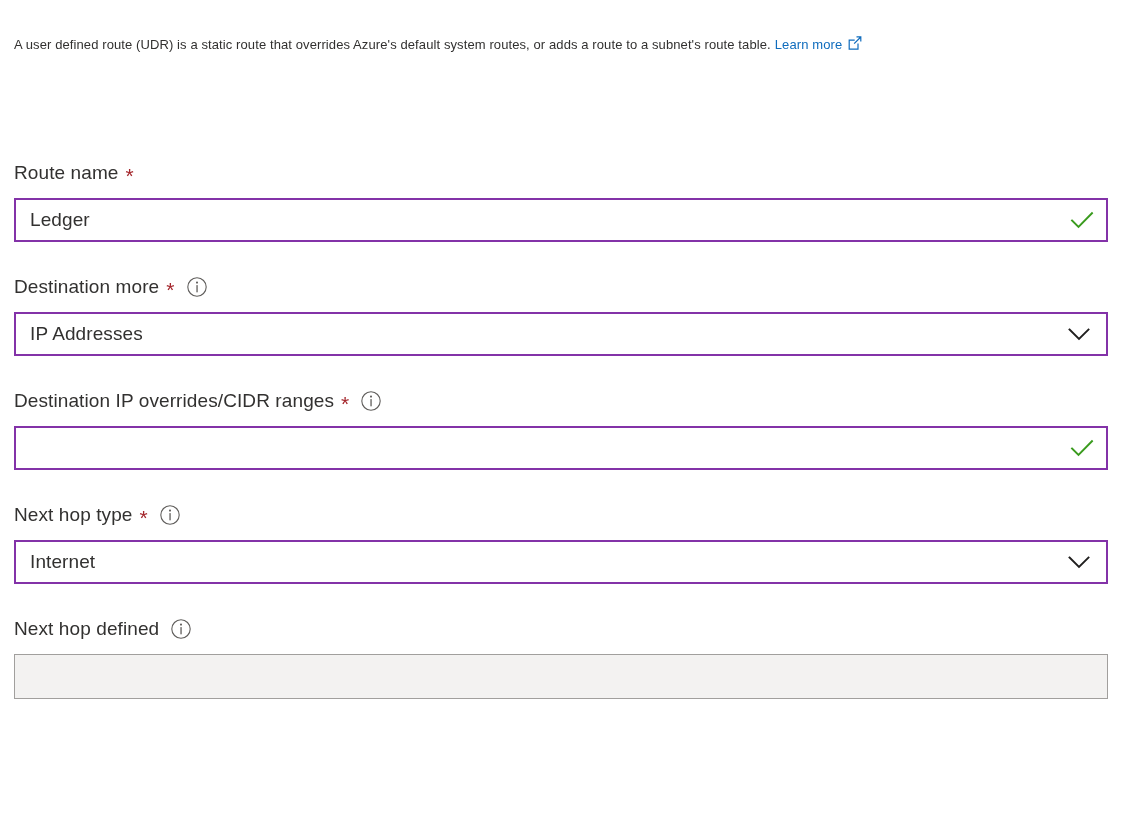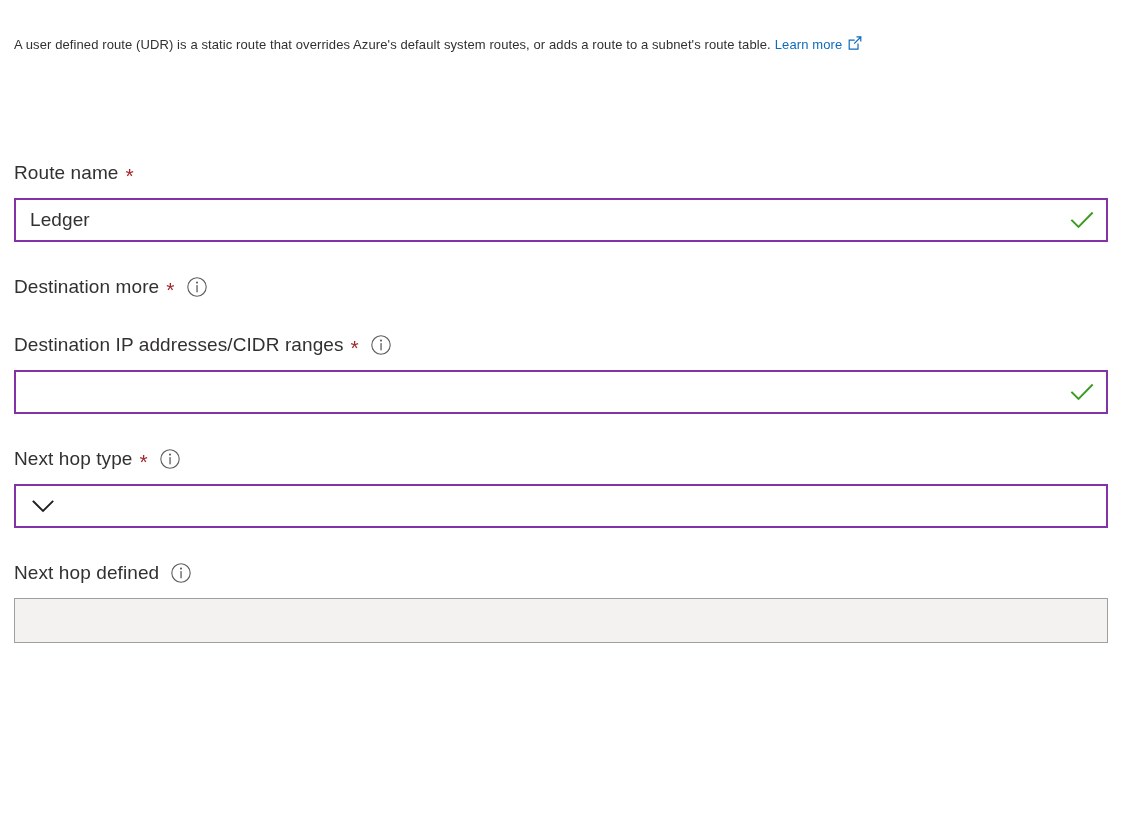--- a/index.html
+++ b/index.html
@@ -169,25 +169,33 @@
         <span class="label-text">Destination more</span>
         <span class="req-asterisk">*</span>
         <span class="info-icon">
           <svg width="22" height="22" viewBox="0 0 22 22" aria-hidden="true">
               <circle cx="11" cy="11" r="9.2" fill="none" stroke="#605e5c" stroke-width="1.1"></circle>
               <circle cx="11" cy="6.6" r="1.05" fill="#605e5c"></circle>
               <rect x="10.4" y="9.1" width="1.3" height="7.2" fill="#605e5c"></rect>
             </svg>
         </span>
       </div>
-    </div>
-
-    <div class="field">
-      <div class="field-label">
-        <span class="label-text">Destination IP addresses/CIDR ranges</span>
+      <div class="control">
+        <span class="value">IP Addresses</span>
+        <span class="adornment chevron">
+          <svg class="chevron-down" width="28" height="28" viewBox="0 0 28 28" aria-hidden="true">
+              <path d="M4.5 9.5 L14 19 L23.5 9.5" fill="none" stroke="#201f1e" stroke-width="1.9" stroke-linecap="square"></path>
+            </svg>
+        </span>
+      </div>
+    </div>
+
+    <div class="field">
+      <div class="field-label">
+        <span class="label-text">Destination IP overrides/CIDR ranges</span>
         <span class="req-asterisk">*</span>
         <span class="info-icon">
           <svg width="22" height="22" viewBox="0 0 22 22" aria-hidden="true">
               <circle cx="11" cy="11" r="9.2" fill="none" stroke="#605e5c" stroke-width="1.1"></circle>
               <circle cx="11" cy="6.6" r="1.05" fill="#605e5c"></circle>
               <rect x="10.4" y="9.1" width="1.3" height="7.2" fill="#605e5c"></rect>
             </svg>
         </span>
       </div>
       <div class="control">
@@ -206,20 +214,21 @@
         <span class="req-asterisk">*</span>
         <span class="info-icon">
           <svg width="22" height="22" viewBox="0 0 22 22" aria-hidden="true">
               <circle cx="11" cy="11" r="9.2" fill="none" stroke="#605e5c" stroke-width="1.1"></circle>
               <circle cx="11" cy="6.6" r="1.05" fill="#605e5c"></circle>
               <rect x="10.4" y="9.1" width="1.3" height="7.2" fill="#605e5c"></rect>
             </svg>
         </span>
       </div>
       <div class="control">
+        <span class="value">Internet</span>
         <span class="adornment chevron">
           <svg class="chevron-down" width="28" height="28" viewBox="0 0 28 28" aria-hidden="true">
               <path d="M4.5 9.5 L14 19 L23.5 9.5" fill="none" stroke="#201f1e" stroke-width="1.9" stroke-linecap="square"></path>
             </svg>
         </span>
       </div>
     </div>
 
     <div class="field">
       <div class="field-label">

